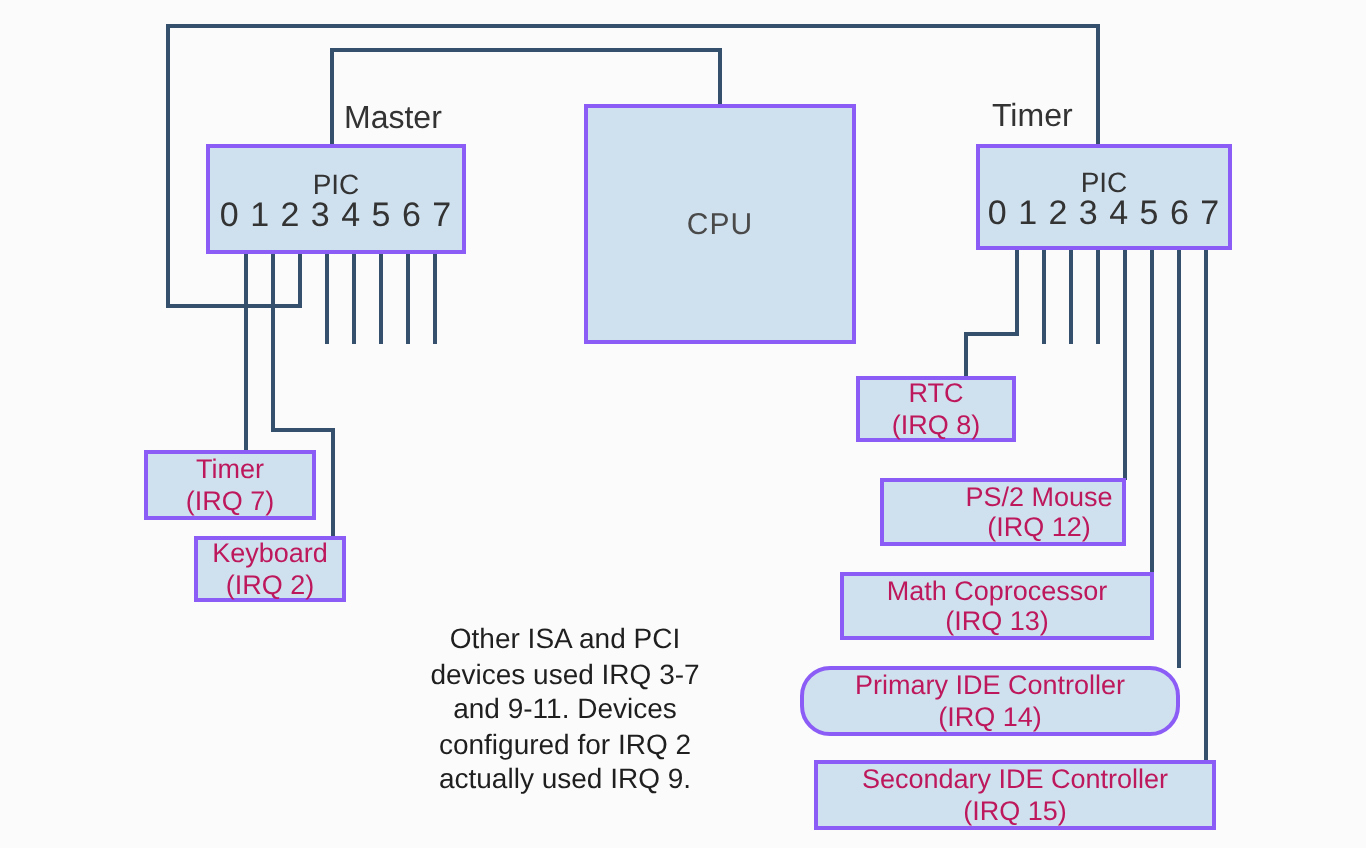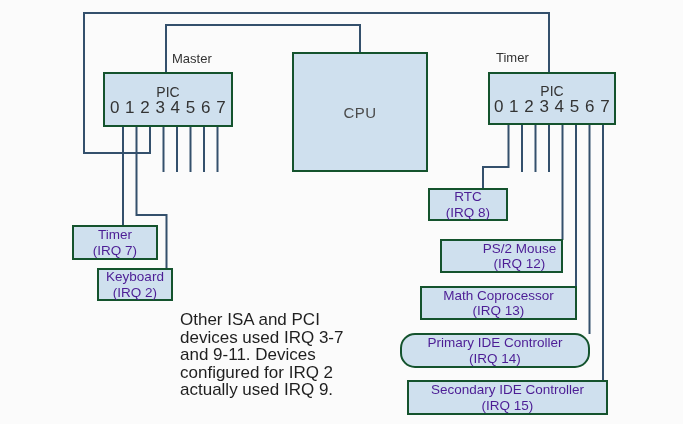--- a/index.html
+++ b/index.html
@@ -22,21 +22,21 @@
   }
   svg.wires polyline {
     fill: none;
     stroke: #34506c;
     stroke-width: 2;
   }
   .box {
     position: absolute;
     box-sizing: border-box;
     background: #cfe0ee;
-    border: 2px solid #14532d;
+    border: 2px solid #8b5cf6;
     display: flex;
     flex-direction: column;
     align-items: center;
     justify-content: center;
     color: #2a2a2a;
     text-align: center;
   }
   .pic-box .pic-title {
     font-size: 14px;
     line-height: 16px;
@@ -49,46 +49,47 @@
     color: #333;
     white-space: nowrap;
   }
   .box-master { left: 103px; top: 72px; width: 130px; height: 55px; }
   .box-slave  { left: 488px; top: 72px; width: 128px; height: 53px; }
   .box-cpu    { left: 292px; top: 52px; width: 136px; height: 120px; align-items: center; }
   .box-cpu .cpu-title { font-size: 15px; color: #4a4a4a; letter-spacing: 0.5px; }
 
   .pic-label {
     position: absolute;
-    font-size: 13px;
+    font-size: 16px;
     color: #333;
     white-space: nowrap;
   }
   .label-master { left: 172px; top: 51px; }
   .label-slave  { left: 496px; top: 50px; }
 
   .dev {
     font-size: 13.5px;
     line-height: 15.5px;
-    color: #4c1d95;
+    color: #be185d;
   }
   .dev-timer     { left: 72px;  top: 225px; width: 86px;  height: 35px; }
   .dev-keyboard  { left: 97px;  top: 268px; width: 76px;  height: 33px; }
   .dev-rtc       { left: 428px; top: 188px; width: 80px;  height: 33px; }
   .dev-mouse     { left: 440px; top: 239px; width: 123px; height: 34px; padding-left: 36px; }
   .dev-math      { left: 420px; top: 286px; width: 157px; height: 34px; }
   .dev-primary   { left: 400px; top: 333px; width: 190px; height: 35px; border-radius: 15px; }
   .dev-secondary { left: 407px; top: 380px; width: 201px; height: 35px; }
 
   .note {
     position: absolute;
     left: 180px;
     top: 311px;
     width: 205px;
-    font-size: 17px;
+    text-align: center;
+    font-size: 14px;
     line-height: 17.5px;
     color: #1f1f1f;
     white-space: pre-line;
   }
 </style>
 </head>
 <body>
 
 <div class="stage">
 

